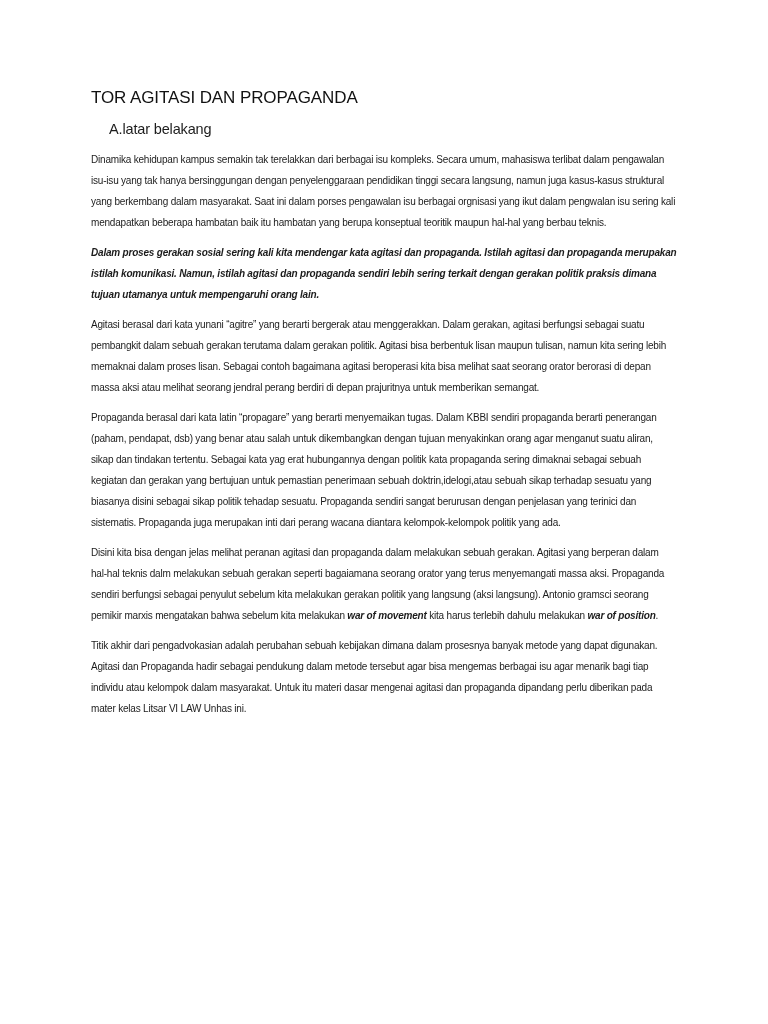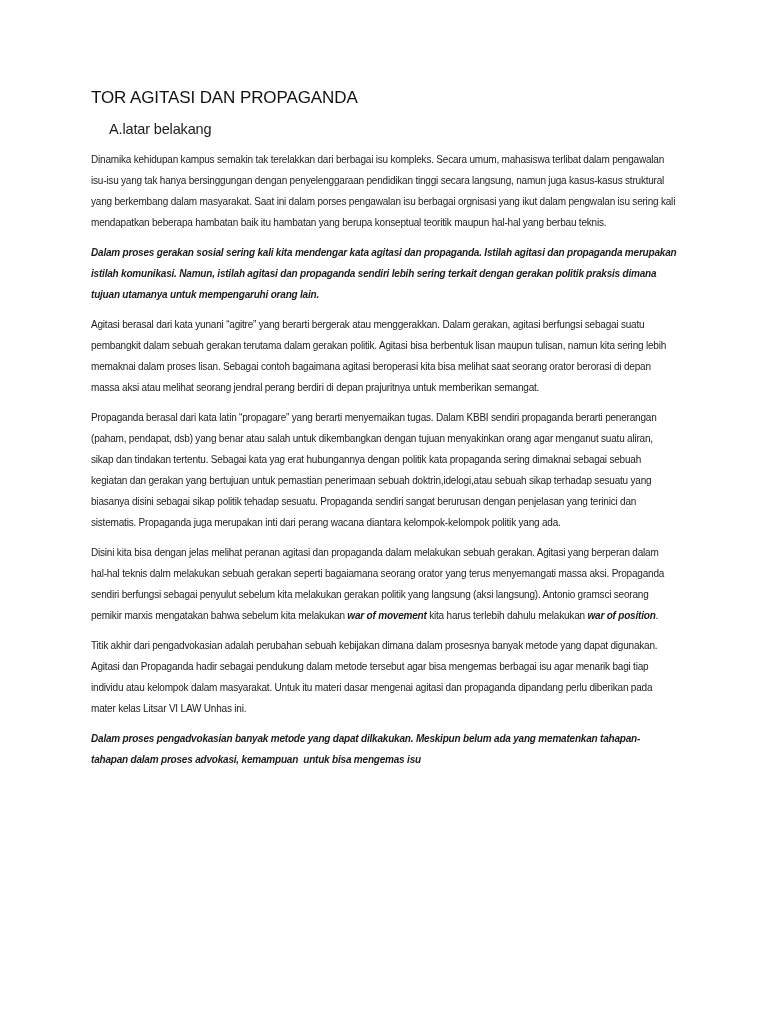--- a/index.html
+++ b/index.html
@@ -56,16 +56,15 @@
   <div class="doc">
     <div class="title">TOR AGITASI DAN PROPAGANDA</div>
     <div class="heading">A.latar belakang</div>
     <div class="paragraphs">
         <p class="para"><span>Dinamika kehidupan kampus semakin tak terelakkan dari berbagai isu kompleks. Secara umum, mahasiswa terlibat dalam pengawalan isu-isu yang tak hanya bersinggungan dengan penyelenggaraan pendidikan tinggi secara langsung, namun juga kasus-kasus struktural yang berkembang dalam masyarakat. Saat ini dalam porses pengawalan isu berbagai orgnisasi yang ikut dalam pengwalan isu sering kali mendapatkan beberapa hambatan baik itu hambatan yang berupa konseptual teoritik maupun hal-hal yang berbau teknis.</span></p>
         <p class="para bold"><span>Dalam proses gerakan sosial sering kali kita mendengar kata agitasi dan propaganda. Istilah agitasi dan propaganda merupakan istilah komunikasi. Namun, istilah agitasi dan propaganda sendiri lebih sering terkait dengan gerakan politik praksis dimana tujuan utamanya untuk mempengaruhi orang lain.</span></p>
         <p class="para"><span>Agitasi berasal dari kata yunani “agitre” yang berarti bergerak atau menggerakkan. Dalam gerakan, agitasi berfungsi sebagai suatu pembangkit dalam sebuah gerakan terutama dalam gerakan politik. Agitasi bisa berbentuk lisan maupun tulisan, namun kita sering lebih memaknai dalam proses lisan. Sebagai contoh bagaimana agitasi beroperasi kita bisa melihat saat seorang orator berorasi di depan massa aksi atau melihat seorang jendral perang berdiri di depan prajuritnya untuk memberikan semangat.</span></p>
         <p class="para"><span>Propaganda berasal dari kata latin “propagare” yang berarti menyemaikan tugas. Dalam KBBI sendiri propaganda berarti penerangan (paham, pendapat, dsb) yang benar atau salah untuk dikembangkan dengan tujuan menyakinkan orang agar menganut suatu aliran, sikap dan tindakan tertentu. Sebagai kata yag erat hubungannya dengan politik kata propaganda sering dimaknai sebagai sebuah kegiatan dan gerakan yang bertujuan untuk pemastian penerimaan sebuah doktrin,idelogi,atau sebuah sikap terhadap sesuatu yang biasanya disini sebagai sikap politik tehadap sesuatu. Propaganda sendiri sangat berurusan dengan penjelasan yang terinici dan sistematis. Propaganda juga merupakan inti dari perang wacana diantara kelompok-kelompok politik yang ada.</span></p>
         <p class="para"><span>Disini kita bisa dengan jelas melihat peranan agitasi dan propaganda dalam melakukan sebuah gerakan. Agitasi yang berperan dalam hal-hal teknis dalm melakukan sebuah gerakan seperti bagaiamana seorang orator yang terus menyemangati massa aksi. Propaganda sendiri berfungsi sebagai penyulut sebelum kita melakukan gerakan politik yang langsung (aksi langsung). Antonio gramsci seorang pemikir marxis mengatakan bahwa sebelum kita melakukan </span><span class="italic">war of movement</span><span> kita harus terlebih dahulu melakukan </span><span class="italic">war of position</span><span>.</span></p>
         <p class="para"><span>Titik akhir dari pengadvokasian adalah perubahan sebuah kebijakan dimana dalam prosesnya banyak metode yang dapat digunakan. Agitasi dan Propaganda hadir sebagai pendukung dalam metode tersebut agar bisa mengemas berbagai isu agar menarik bagi tiap individu atau kelompok dalam masyarakat. Untuk itu materi dasar mengenai agitasi dan propaganda dipandang perlu diberikan pada mater kelas Litsar VI LAW Unhas ini.</span></p>
-        <p class="para bold"><span>Dalam proses pengadvokasian banyak metode yang dapat dilkakukan. Meskipun belum ada yang mematenkan tahapan-tahapan dalam proses advokasi, kemampuan  untuk bisa mengemas isu</span></p>
       </div>
   </div>
 </div>
 
 </body></html>

